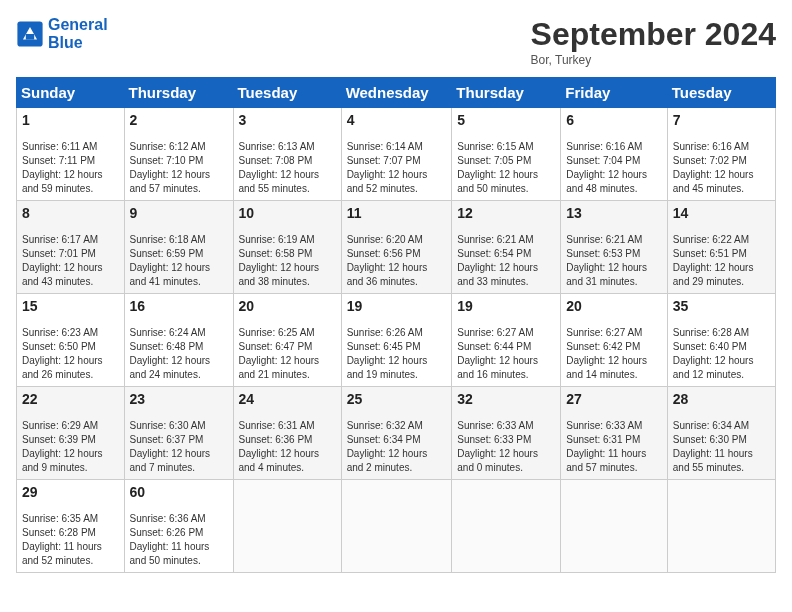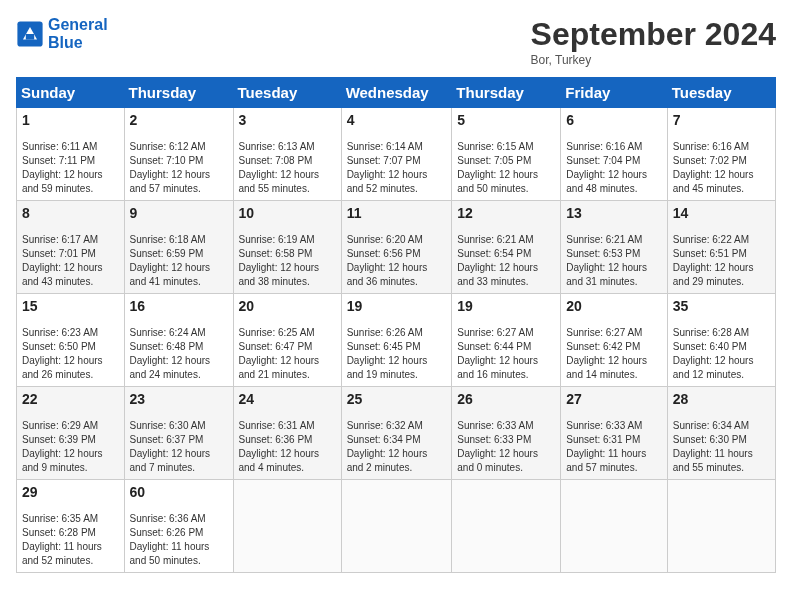--- a/index.html
+++ b/index.html
@@ -226,21 +226,21 @@
         </td>
         <td>
           <span class="day-number">24</span>
           <div class="day-details">Sunrise: 6:31 AM<br>Sunset: 6:36 PM<br>Daylight: 12 hours and 4 minutes.</div>
         </td>
         <td>
           <span class="day-number">25</span>
           <div class="day-details">Sunrise: 6:32 AM<br>Sunset: 6:34 PM<br>Daylight: 12 hours and 2 minutes.</div>
         </td>
         <td>
-          <span class="day-number">26</span>
+          <span class="day-number">32</span>
           <div class="day-details">Sunrise: 6:33 AM<br>Sunset: 6:33 PM<br>Daylight: 12 hours and 0 minutes.</div>
         </td>
         <td>
           <span class="day-number">27</span>
           <div class="day-details">Sunrise: 6:33 AM<br>Sunset: 6:31 PM<br>Daylight: 11 hours and 57 minutes.</div>
         </td>
         <td>
           <span class="day-number">28</span>
           <div class="day-details">Sunrise: 6:34 AM<br>Sunset: 6:30 PM<br>Daylight: 11 hours and 55 minutes.</div>
         </td>

